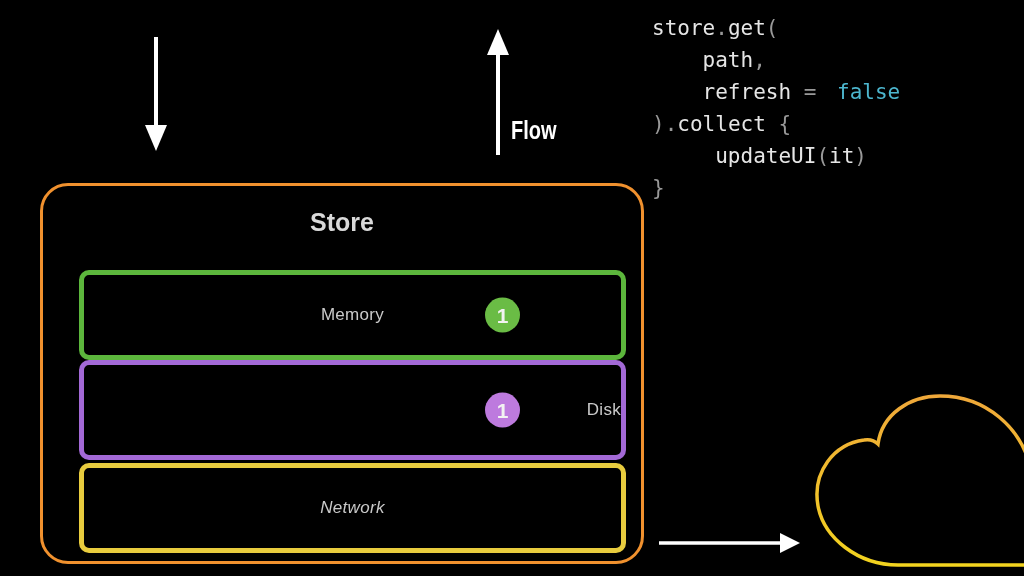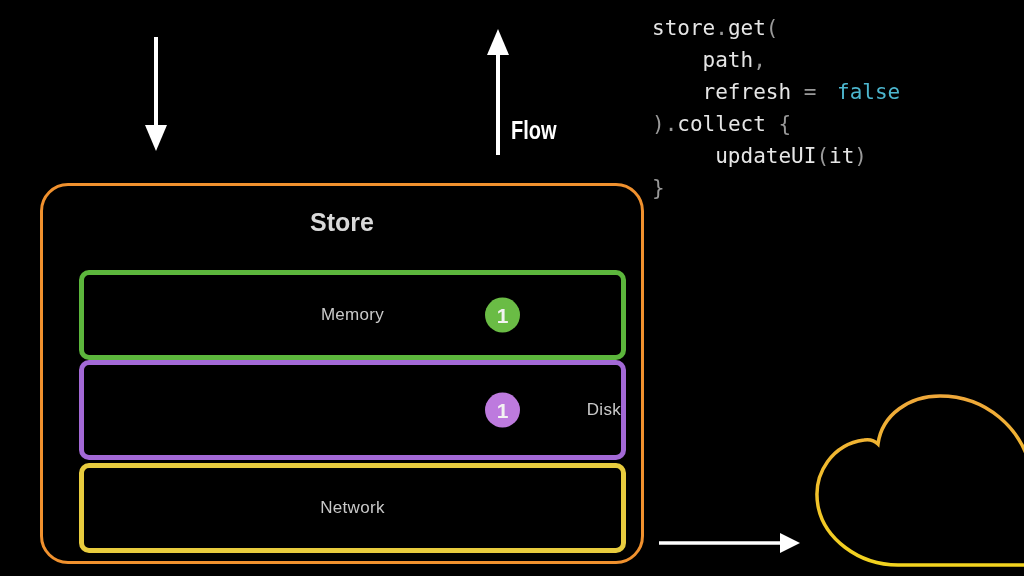--- a/index.html
+++ b/index.html
@@ -67,21 +67,21 @@
     <div class="store-title">Store</div>
     <div id="layers">
         <div class="layer layer-0" style="border-color: rgb(92, 182, 60);">
     <span class="layer-label">Memory</span>
     <span class="layer-badge" style="background: rgb(106, 188, 69);">1</span>
   </div>
         <div class="layer layer-1" style="border-color: rgb(163, 105, 214); justify-content: flex-end;">
     <span class="layer-label">Disk</span>
     <span class="layer-badge" style="background: rgb(189, 122, 222);">1</span>
   </div>
-        <div class="layer layer-2" style="border-color: rgb(232, 204, 62);">
+        <div class="layer layer-2" style="border-color: rgb(232, 204, 62); font-style: italic;">
     <span class="layer-label">Network</span>
 
   </div>
       </div>
   </div>
 
   <svg id="right-arrow" class="arrow-svg" width="150" height="34" viewBox="0 0 150 34">
     <line x1="5" y1="17" x2="128" y2="17"></line>
     <polygon points="126,7 126,27 146,17"></polygon>
   </svg>

